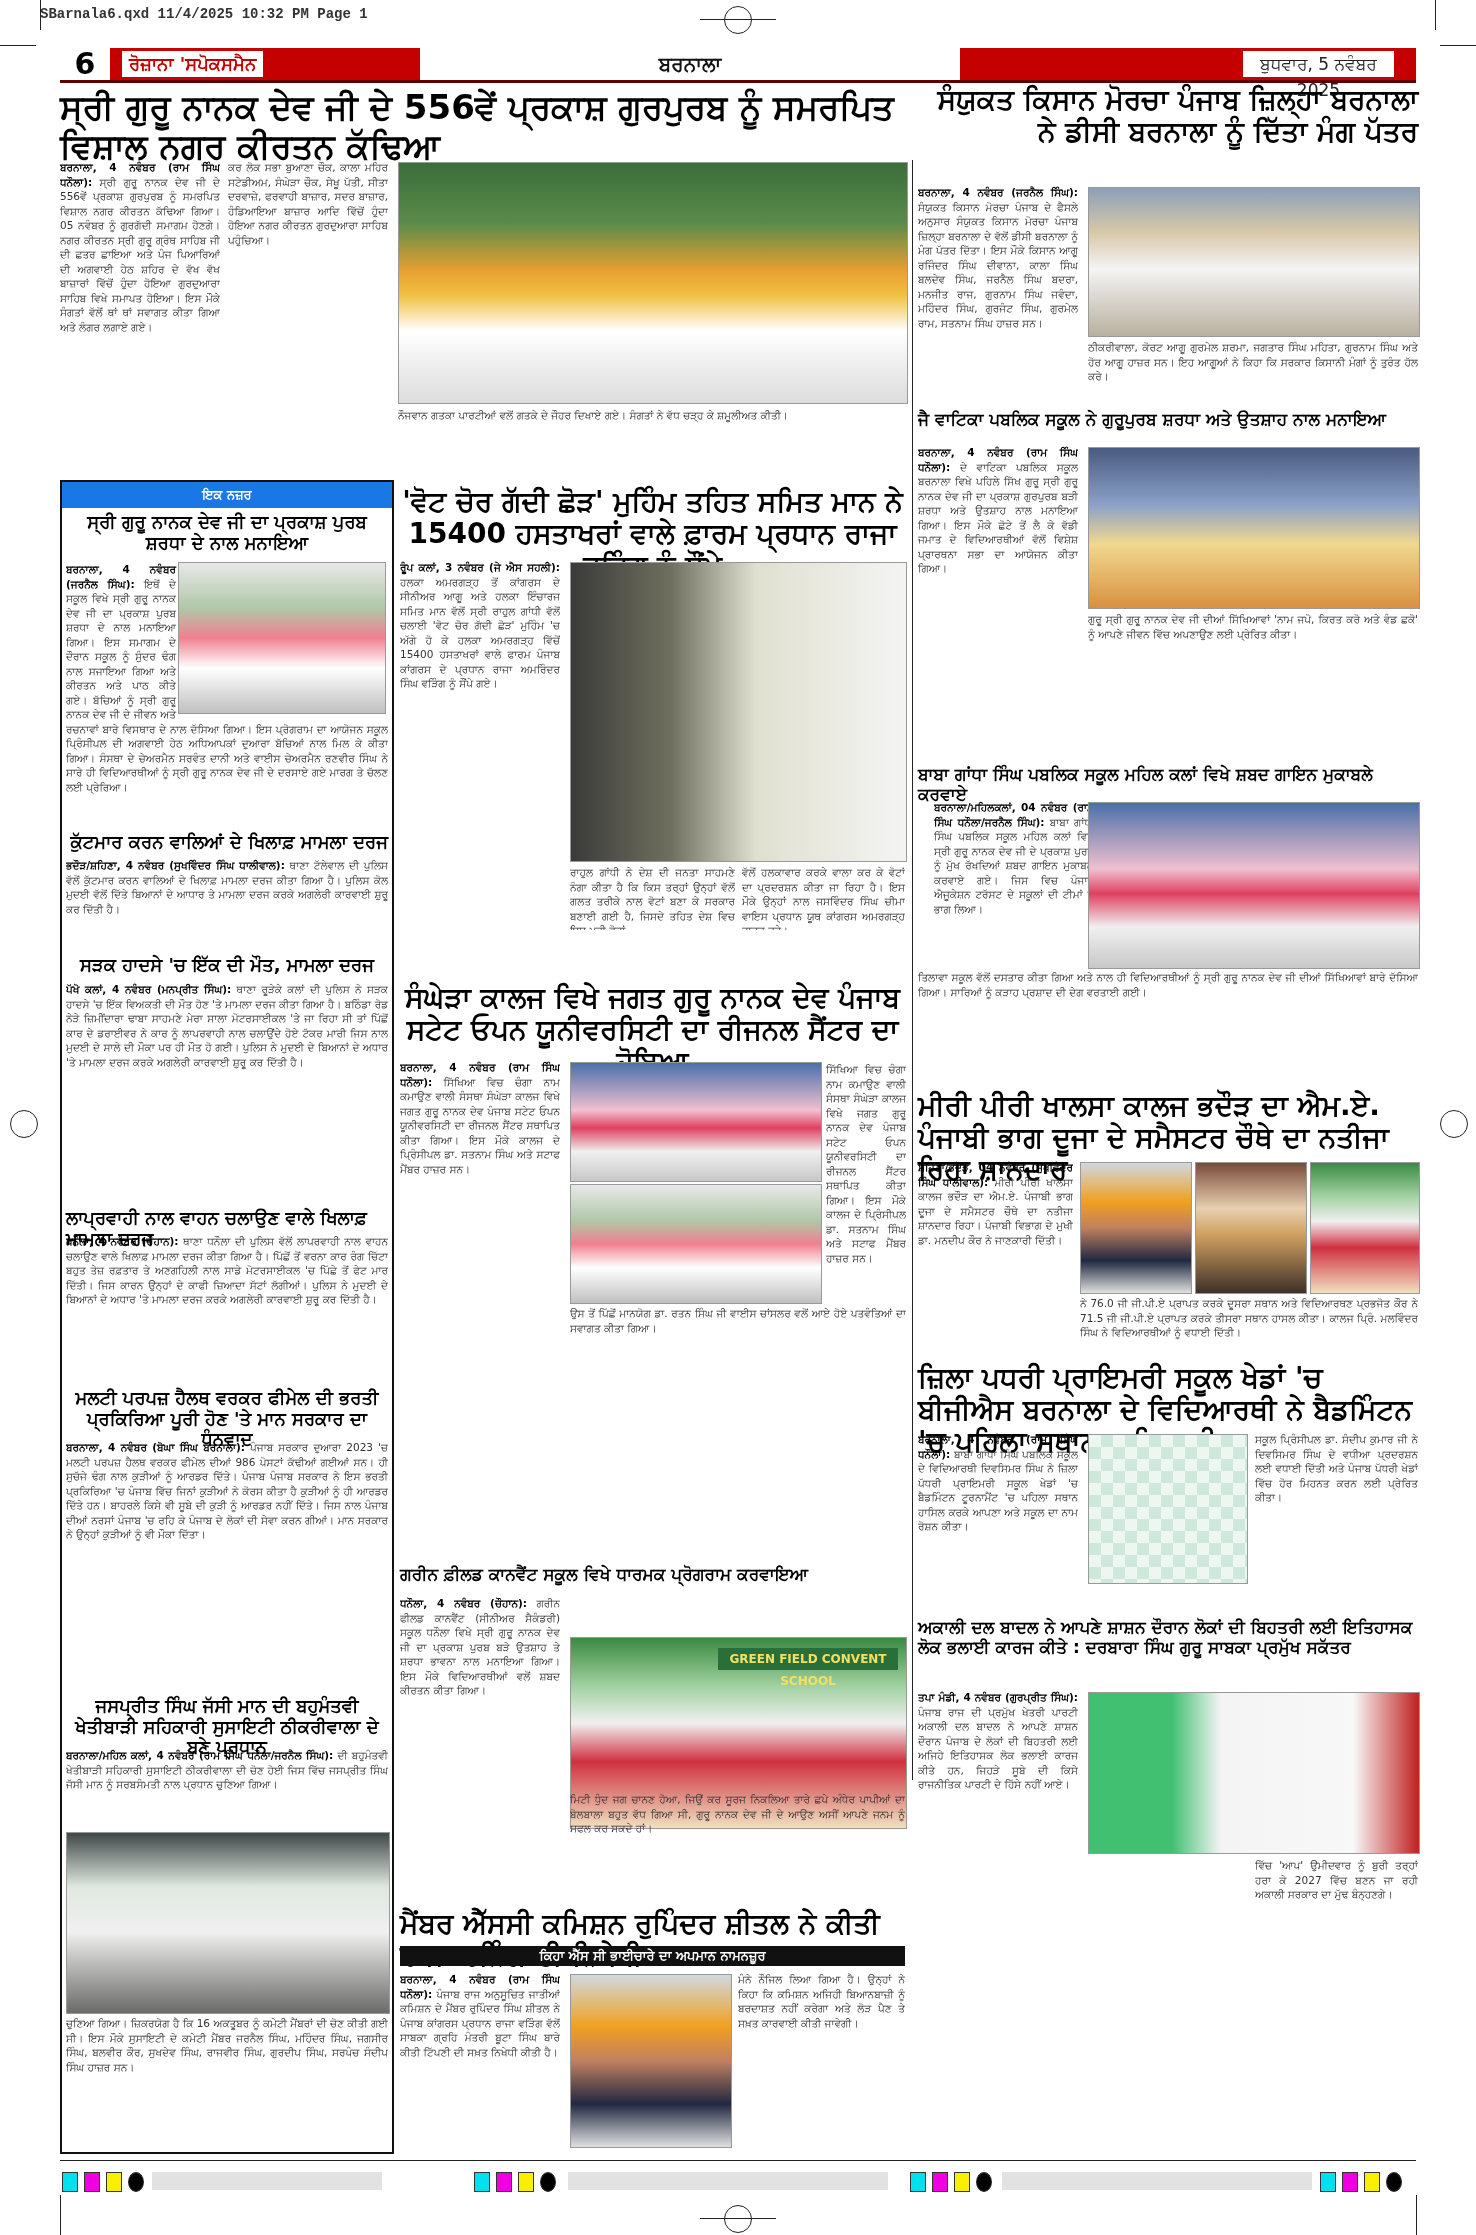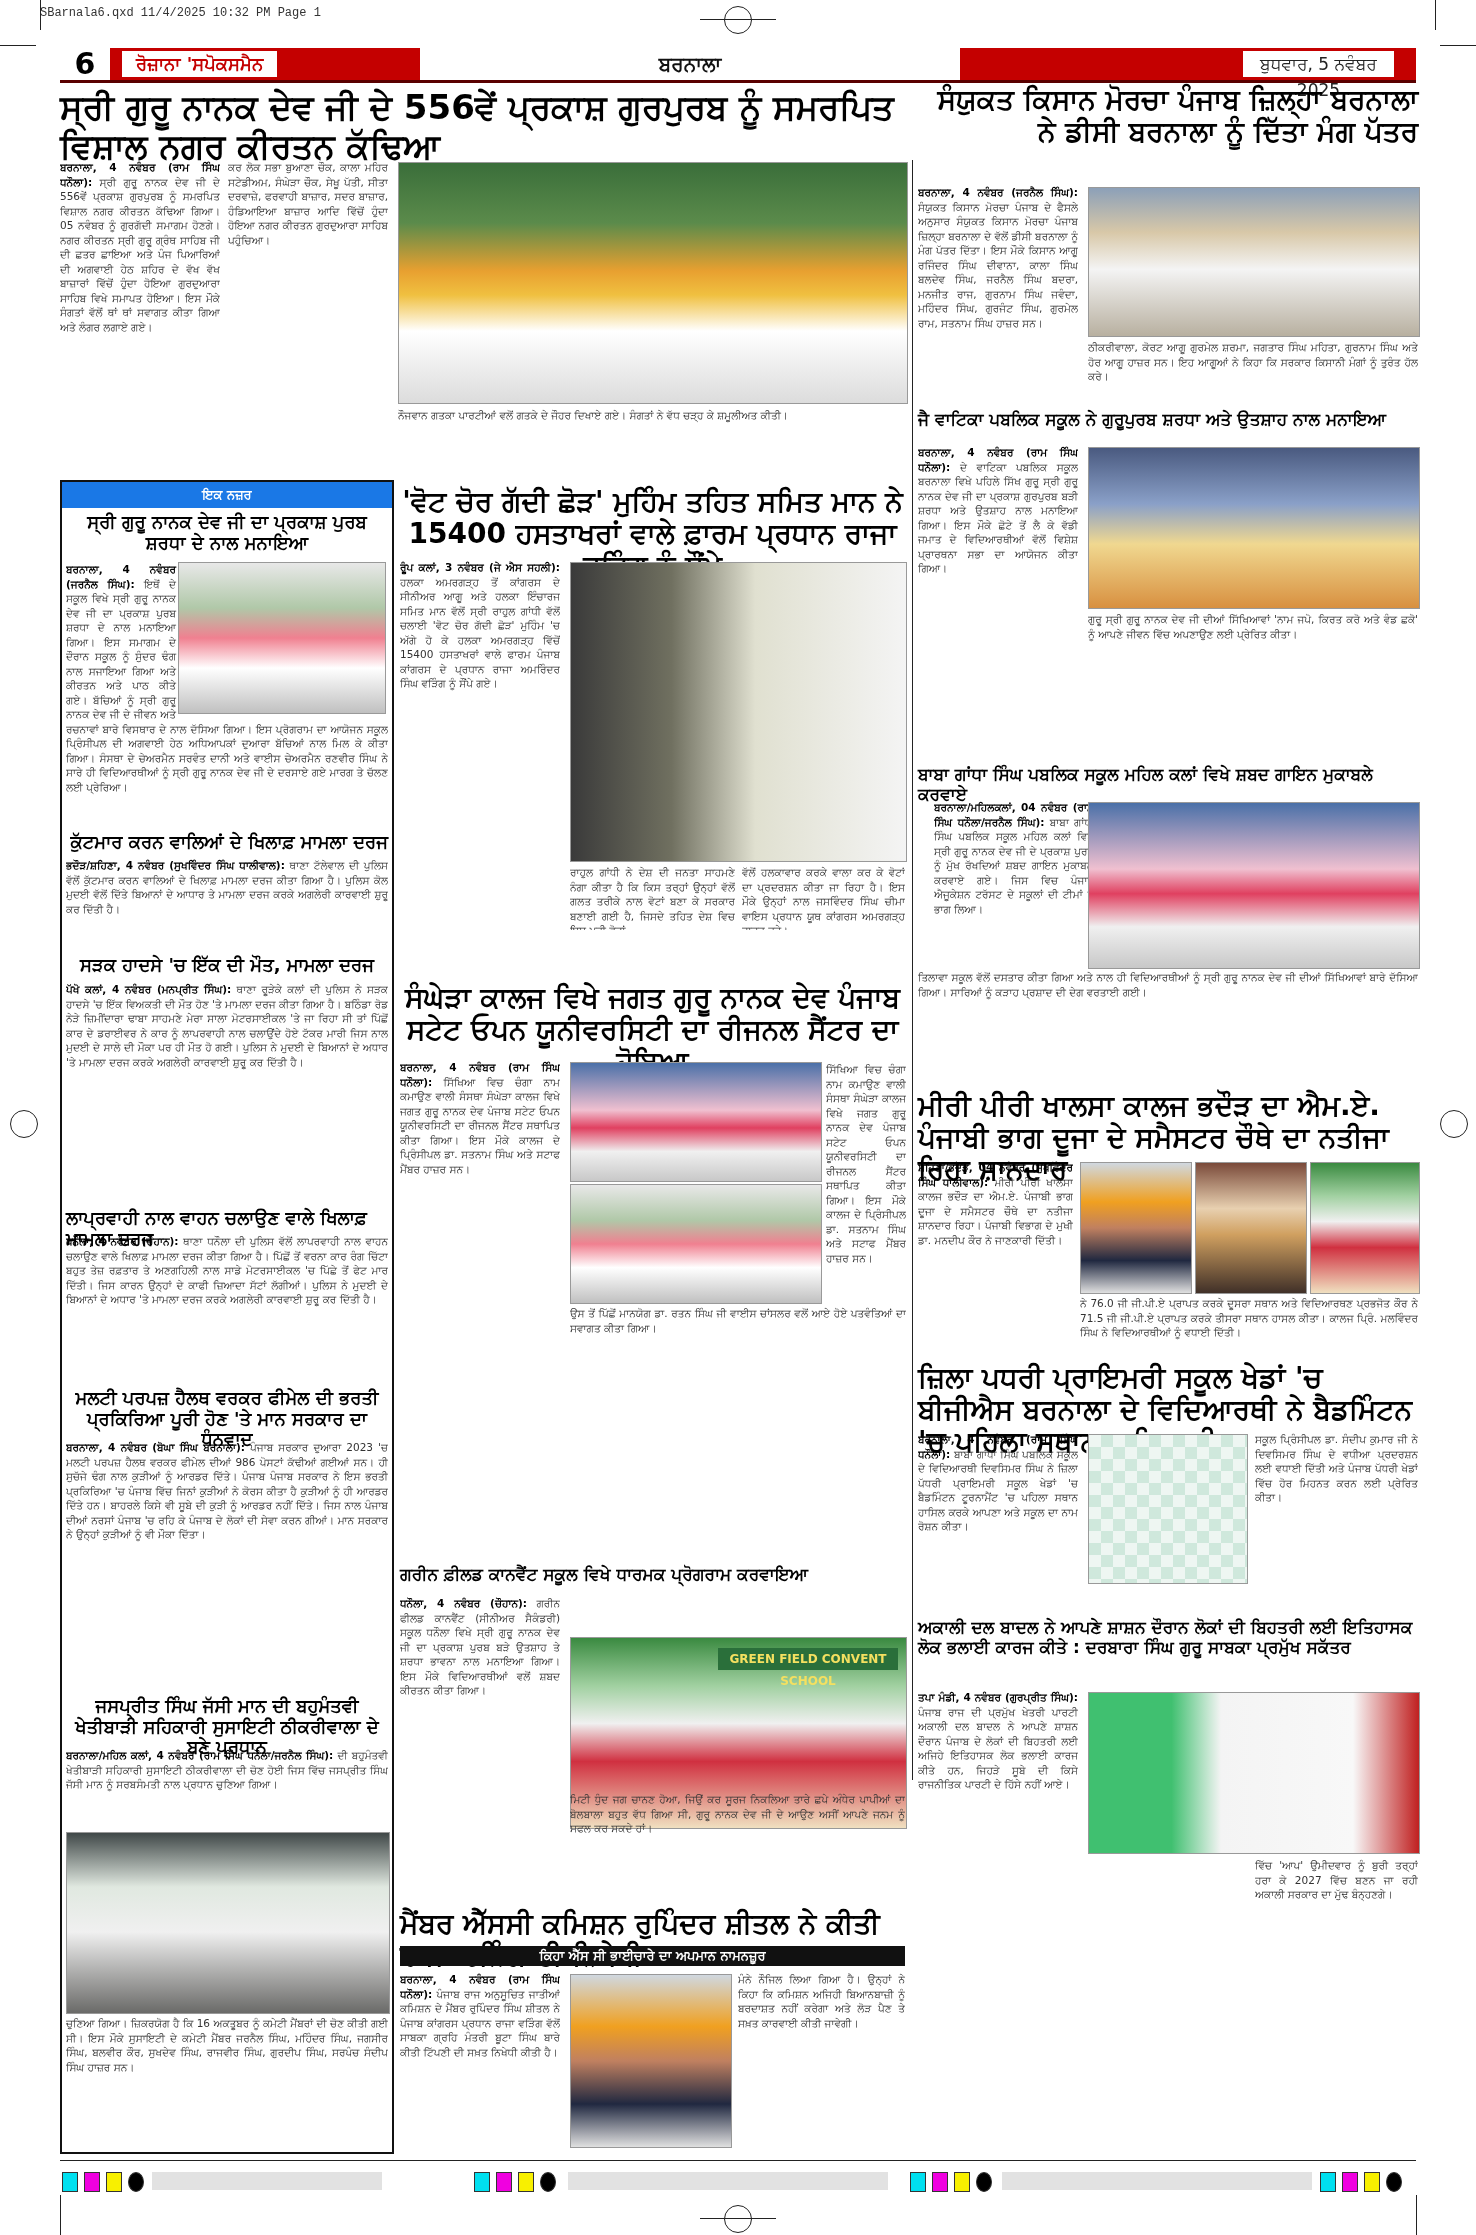--- a/index.html
+++ b/index.html
@@ -1,22 +1,22 @@
 <!DOCTYPE html>
 <html><head>
 <meta charset="utf-8">
 <style>
   html,body{margin:0;padding:0;background:#fff;}
   body{width:1476px;height:2235px;position:relative;overflow:hidden;font-family:"DejaVu Sans",sans-serif;color:#111;}
-  .slug{position:absolute;left:40px;top:6px;font-family:"Liberation Mono",monospace;font-size:12px;color:#333;}
+  .slug{position:absolute;left:40px;top:6px;font-family:"Liberation Mono",monospace;font-size:14px;color:#333;font-weight:bold;}
   .crop{position:absolute;background:#222;}
   .regmark{position:absolute;width:26px;height:26px;border:1px solid #222;border-radius:50%;}
   .masthead{position:absolute;left:60px;top:48px;width:1356px;height:32px;background:#c40000;border-bottom:3px solid #5a0000;}
   .pg-num{position:absolute;left:0;top:0;width:50px;height:32px;background:#fff;color:#000;font-weight:bold;font-size:30px;text-align:center;line-height:32px;border-right:3px solid #c40000;font-family:"DejaVu Sans",sans-serif;}
-  .paper-name{position:absolute;left:62px;top:3px;height:26px;padding:0 14px;background:#fff;color:#c40000;font-weight:bold;font-size:18px;line-height:26px;}
+  .paper-name{position:absolute;left:62px;top:3px;height:26px;padding:0 7px;background:#fff;color:#c40000;font-weight:bold;font-size:18px;line-height:26px;}
   .section-name{position:absolute;left:360px;top:0;width:540px;height:32px;background:#fff;color:#111;font-weight:bold;font-size:20px;line-height:32px;text-align:center;border-radius:0 0 0 0;}
   .date-box{position:absolute;right:22px;top:3px;width:151px;height:26px;background:#fff;color:#222;font-size:17px;line-height:26px;text-align:center;}
   .headline{position:absolute;font-weight:bold;color:#000;line-height:1.15;}
   .h-xl{font-size:34px;}
   .h-l{font-size:28px;}
   .h-m{font-size:17px;}
   .h-s{font-size:18px;}
   .col{position:absolute;font-size:10.5px;line-height:14.5px;color:#333;text-align:justify;overflow:hidden;}
   .photo{position:absolute;overflow:hidden;border:1px solid #999;}
   .ph-crowd{background:linear-gradient(180deg,#3a6e3a 0%,#5b8b4b 25%,#e8a030 45%,#f0c040 55%,#ffffff 70%,#dcdcdc 100%);}

